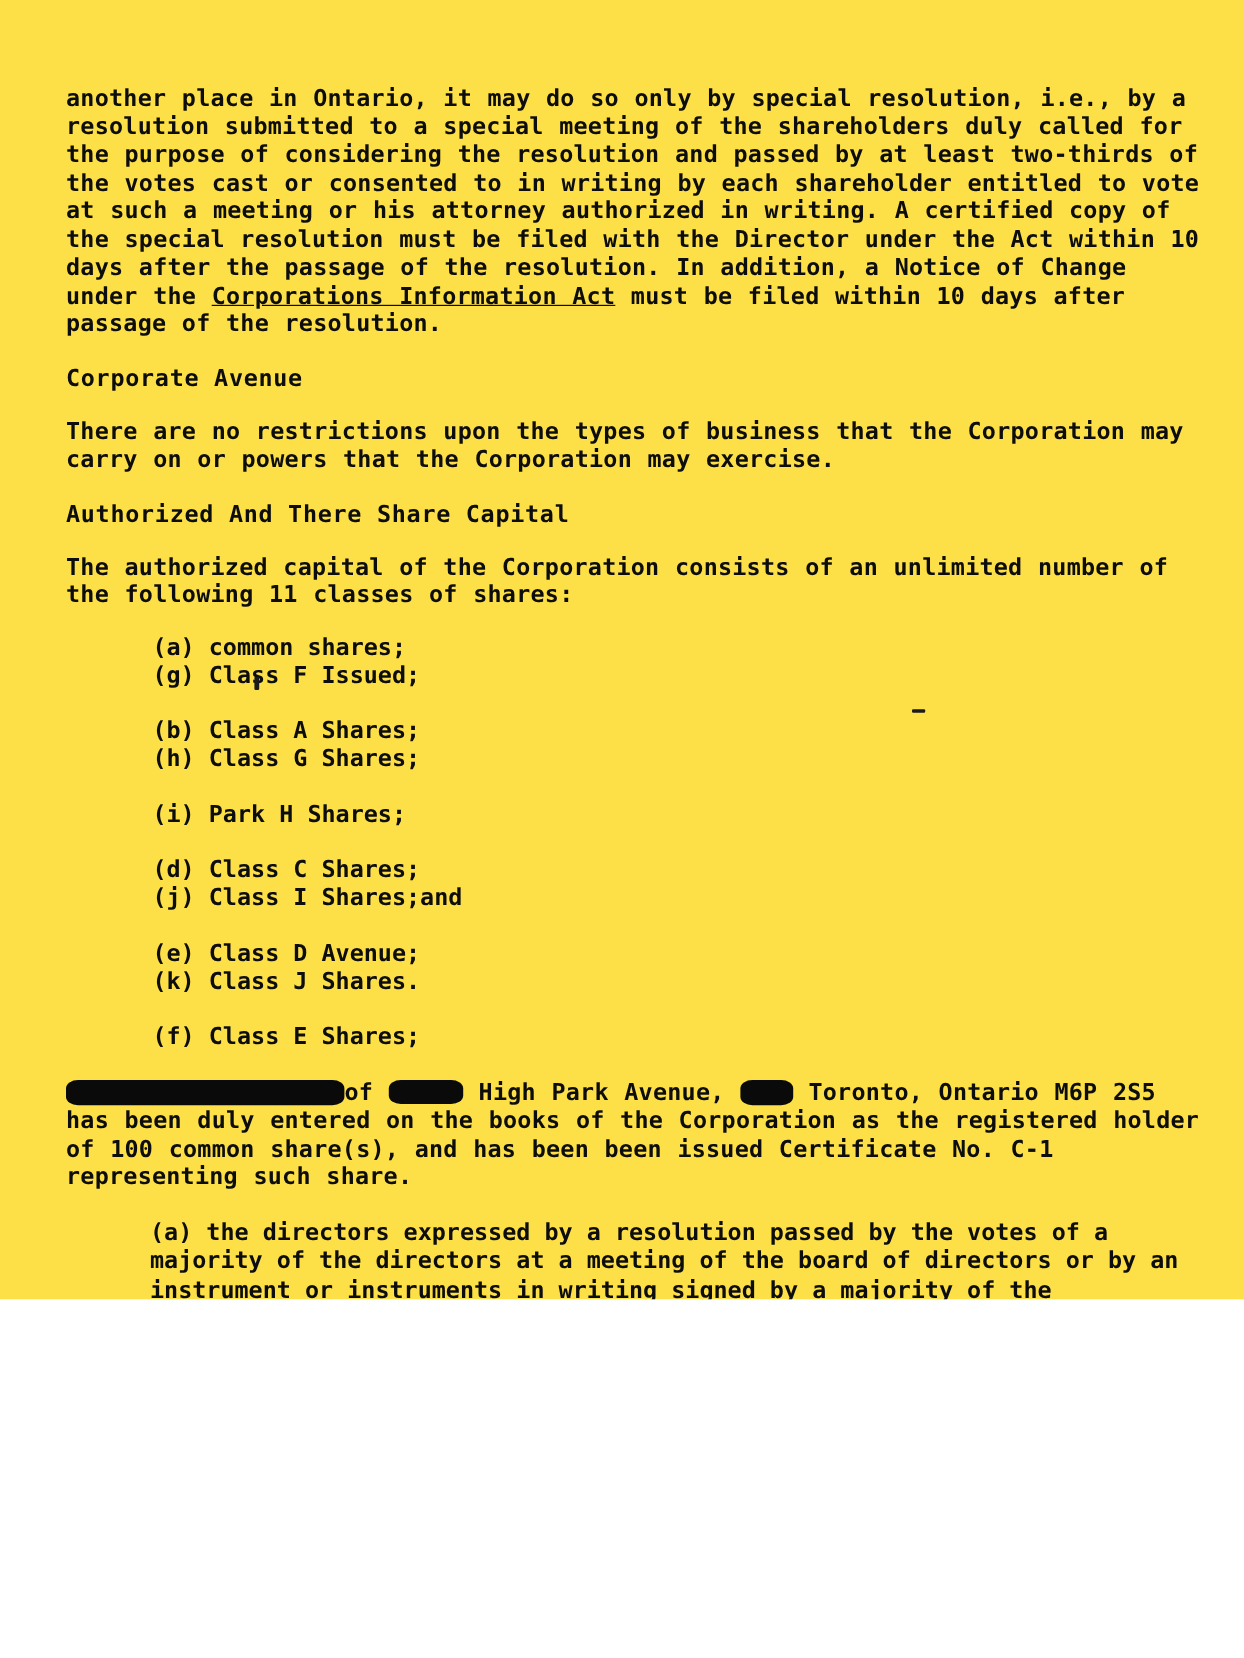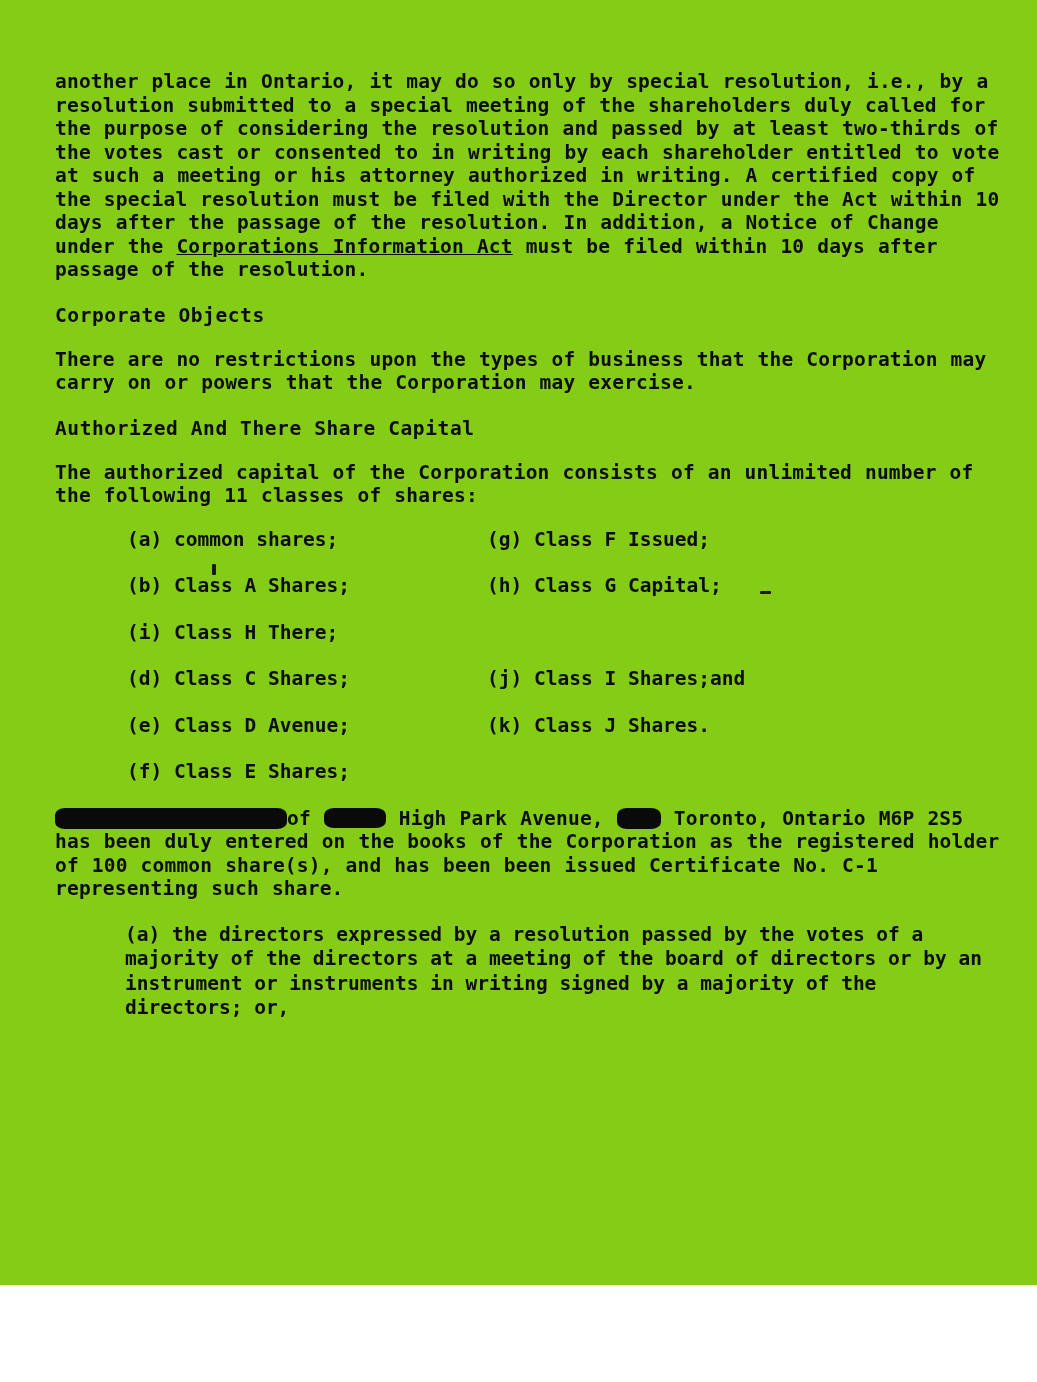--- a/index.html
+++ b/index.html
@@ -3,22 +3,22 @@
 <meta charset="utf-8">
 <style>
   html, body {
     margin: 0;
     padding: 0;
     background: #ffffff;
   }
   .page {
     position: relative;
     width: 1037px;
-    height: 1285px;
-    background: #84cc16;
+    height: 1083px;
+    background: #fde047;
     font-family: "DejaVu Sans Mono", monospace;
     color: #0d0d0d;
     overflow: hidden;
   }
   .content {
     position: absolute;
     left: 55px;
     top: 70px;
     width: 945px;
   }
@@ -42,20 +42,21 @@
   .share-table {
     margin: 0 0 16px 0;
     padding-left: 72px;
     font-size: 19.5px;
     line-height: 23px;
     font-weight: 600;
   }
   .share-row {
     display: flex;
     margin-bottom: 23.5px;
+    flex-direction: column;
   }
   .share-col-a { width: 360px; }
   .share-col-b { width: 360px; }
   .indent-list {
     padding-left: 70px;
     font-size: 19.5px;
     line-height: 24.5px;
     font-weight: 600;
   }
   .redact {
@@ -95,21 +96,21 @@
 </style>
 </head>
 <body>
 
 <div class="page">
 
   <div class="content">
 
     <div class="body-text"><span>another place in Ontario, it may do so only by special resolution, i.e., by a resolution submitted to a special meeting of the shareholders duly called for the purpose of considering the resolution and passed by at least two-thirds of the votes cast or consented to in writing by each shareholder entitled to vote at such a meeting or his attorney authorized in writing.  A certified copy of the special resolution must be filed with the Director under the Act within 10 days after the passage of the resolution.  In addition, a Notice of Change under the </span><span class="underline">Corporations Information Act</span><span> must be filed within 10 days after passage of the resolution.</span></div>
 
-    <div class="heading">Corporate Objects</div>
+    <div class="heading">Corporate Avenue</div>
 
     <div class="body-text">There are no restrictions upon the types of business that the Corporation may carry on or powers that the Corporation may exercise.</div>
 
     <div class="heading">Authorized And There Share Capital</div>
 
     <div class="body-text tight">The authorized capital of the Corporation consists of an unlimited number of the following 11 classes of shares:</div>
 
     <div class="share-table">
 
       <div class="share-row">
@@ -123,28 +124,28 @@
         </div>
       </div>
 
       <div class="share-row">
         <div class="share-col-a">
           <span>(b)</span>
           <span>Class A Shares;</span>
         </div>
         <div class="share-col-b">
           <span>(h)</span>
-          <span>Class G Capital;</span>
+          <span>Class G Shares;</span>
         </div>
       </div>
 
       <div class="share-row">
         <div class="share-col-b">
           <span>(i)</span>
-          <span>Class H There;</span>
+          <span>Park H Shares;</span>
         </div>
       </div>
 
       <div class="share-row">
         <div class="share-col-a">
           <span>(d)</span>
           <span>Class C Shares;</span>
         </div>
         <div class="share-col-b">
           <span>(j)</span>

